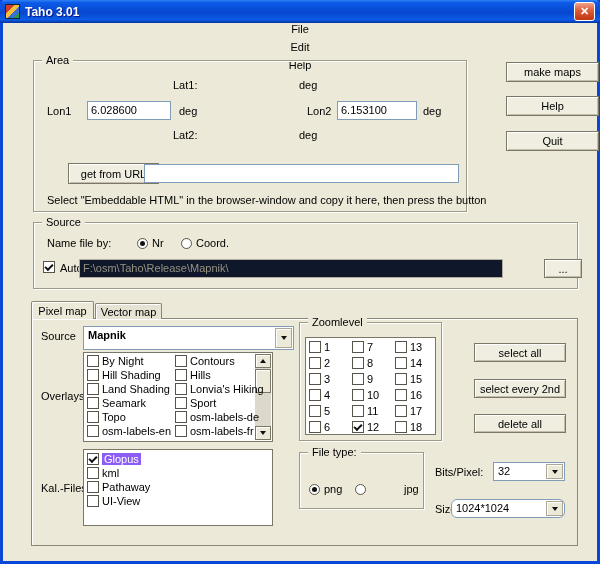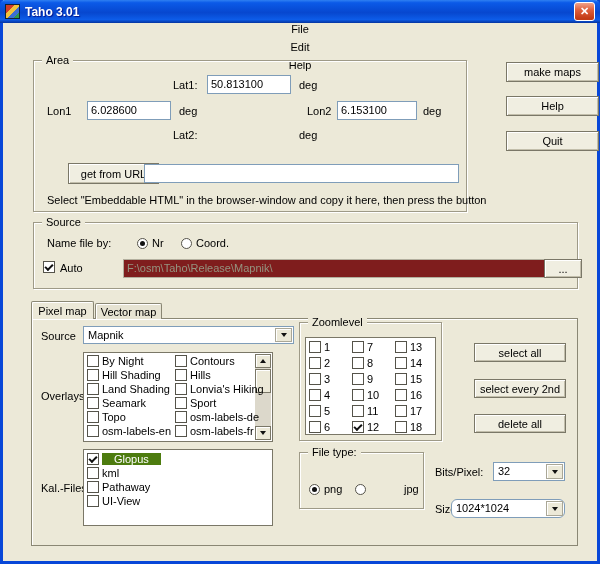--- a/index.html
+++ b/index.html
@@ -19,21 +19,21 @@
   
   .menubar { position:absolute; left:0; right:0; top:20px; height:20px; display:flex; align-items:center;flex-direction:column; }
   .menu-item { padding:3px 8px; }
   
   .lbl { position:absolute; white-space:nowrap; line-height:13px; }
   .group { position:absolute; border:1px solid #9e9a87; box-shadow:inset 1px 1px 0 #fff, 1px 1px 0 #fff; }
   .grp-caption { position:absolute; top:-7px; left:8px; background:#ece9d8; padding:0 4px; line-height:13px; }
   .field { position:absolute; background:#fff; border:1px solid #7f9db9; padding:0 3px; line-height:17px;
     overflow:hidden; white-space:nowrap; }
   .field.disabled { background:#edebdf; color:#95National?; }
-  .field.disabled { background:#7f1d1d; color:#95937f; border-color:#b3af9e;margin-left:44px; }
+  .field.disabled { background:#0f172a; color:#95937f; border-color:#b3af9e; }
   .btn { position:absolute; background:#f0eee1; border:1px solid #7a7767;
     box-shadow:inset 1px 1px 0 #fff, inset -1px -1px 0 #c2beab;
     display:flex; align-items:center; justify-content:center; white-space:nowrap;margin-left:21px; }
   .cb { display:inline-block; width:12px; height:12px; background:#fff; border:1px solid #55534a; position:relative; flex:none; }
   .cb.checked::after { content:""; position:absolute; left:1px; top:2px; width:6px; height:3px;
     border-left:2px solid #111; border-bottom:2px solid #111; transform:rotate(-45deg); }
   .radio { display:inline-block; width:11px; height:11px; background:#fff; border:1px solid #55534a; border-radius:50%; position:relative; flex:none; }
   .radio.selected::after { content:""; position:absolute; left:2px; top:2px; width:5px; height:5px; border-radius:50%; background:#111; }
   .abs { position:absolute; }
   
@@ -41,21 +41,21 @@
     border-radius:2px 2px 0 0; box-shadow:inset 1px 1px 0 #fff;
     display:flex; align-items:center; justify-content:center; z-index:2; }
   #tab-pixel { left:28px; top:301px; width:63px; height:18px; z-index:3; }
   #tab-vector { left:92px; top:303px; width:67px; height:16px; background:#e6e3d2; }
   #panel { position:absolute; left:28px; top:318px; width:547px; height:228px; background:#ece9d8;
     border:1px solid #8a8774; box-shadow:inset 1px 1px 0 #fff; z-index:1; }
   
   .listbox { position:absolute; background:#fff; border:1px solid #7a7767; }
   .cbrow { display:flex; align-items:center; gap:3px; padding-left:2px; }
   .cblabel { white-space:nowrap; }
-  .cblabel.selected { background:#4d7c0f; color:#fff; padding:0 12px; }
+  .cblabel.selected { background:#8b5cf6; color:#fff; padding:0 2px; }
   #zoom-grid { position:absolute; left:304px; top:339px; display:flex; z-index:2; }
   .zoom-col { width:43px; } .zoom-col .cbrow { height:16px; }
   #overlays-cols { position:absolute; left:82px; top:354px; display:flex; z-index:2; }
   .ovl-col { width:88px; } .ovl-col .cbrow { height:14px; }
   #kal-cols { position:absolute; left:82px; top:452px; display:flex; z-index:2; }
   .kal-col { width:88px; } .kal-col .cbrow { height:14px; }
   
   .vscroll { position:absolute; top:1px; right:1px; bottom:1px; width:16px; background:#dcd8cb; }
   .scroll-btn { position:absolute; left:0; width:16px; height:14px; background:#ece9d8; border:1px solid #7a7767;
     box-shadow:inset 1px 1px 0 #fff; display:flex; align-items:center; justify-content:center; }
@@ -82,21 +82,21 @@
   #btn-help { left:482px; top:96px; width:93px; height:20px; }
   #btn-quit { left:482px; top:131px; width:93px; height:20px; }
   #grp-source { left:30px; top:222px; width:545px; height:67px; }
   #lbl-namefileby { left:44px; top:237px; }
   #rad-nr { left:134px; top:238px; } #lbl-nr { left:149px; top:237px; }
   #rad-coord { left:178px; top:238px; } #lbl-coord { left:193px; top:237px; }
   #cb-auto { left:40px; top:261px; } #lbl-auto { left:57px; top:262px; }
   #fld-path { left:76px; top:259px; width:424px; height:19px; }
   #btn-browse { left:520px; top:259px; width:38px; height:19px; }
   #lbl-src2 { left:38px; top:330px; z-index:2; }
-  #combo-source { left:80px; top:326px; width:211px; height:18px; z-index:2; }
+  #combo-source { left:80px; top:326px; width:211px; height:24px; z-index:2;font-weight:bold; }
   #grp-zoom { left:296px; top:322px; width:143px; height:119px; z-index:2; }
   #zoom-box { left:302px; top:337px; width:131px; height:98px; z-index:2; }
   #btn-selectall { left:450px; top:343px; width:92px; height:19px; z-index:2; }
   #btn-every2nd { left:450px; top:379px; width:92px; height:19px; z-index:2; }
   #btn-deleteall { left:450px; top:414px; width:92px; height:19px; z-index:2; }
   #lbl-overlays { left:38px; top:390px; z-index:2; }
   #box-overlays { left:80px; top:352px; width:190px; height:90px; z-index:2; }
   #lbl-kal { left:38px; top:482px; z-index:2; }
   #box-kal { left:80px; top:449px; width:190px; height:77px; z-index:2; }
   #grp-filetype { left:296px; top:452px; width:125px; height:57px; z-index:2; }
@@ -121,21 +121,20 @@
   <div class="menubar">
     <span class="menu-item">File</span>
     <span class="menu-item">Edit</span>
     <span class="menu-item">Help</span>
   </div>
 
   <div class="group" id="grp-area">
     <span class="grp-caption">Area</span>
   </div>
   <span class="lbl" id="lbl-lat1">Lat1:</span>
-  <div class="field" id="fld-lat1">50.813100</div>
   <span class="lbl" id="deg-lat1">deg</span>
   <span class="lbl" id="lbl-lon1">Lon1</span>
   <div class="field" id="fld-lon1">6.028600</div>
   <span class="lbl" id="deg-lon1">deg</span>
   <span class="lbl" id="lbl-lon2">Lon2</span>
   <div class="field" id="fld-lon2">6.153100</div>
   <span class="lbl" id="deg-lon2">deg</span>
   <span class="lbl" id="lbl-lat2">Lat2:</span>
   <span class="lbl" id="deg-lat2">deg</span>
   <div class="btn" id="btn-geturl">get from URL</div>

